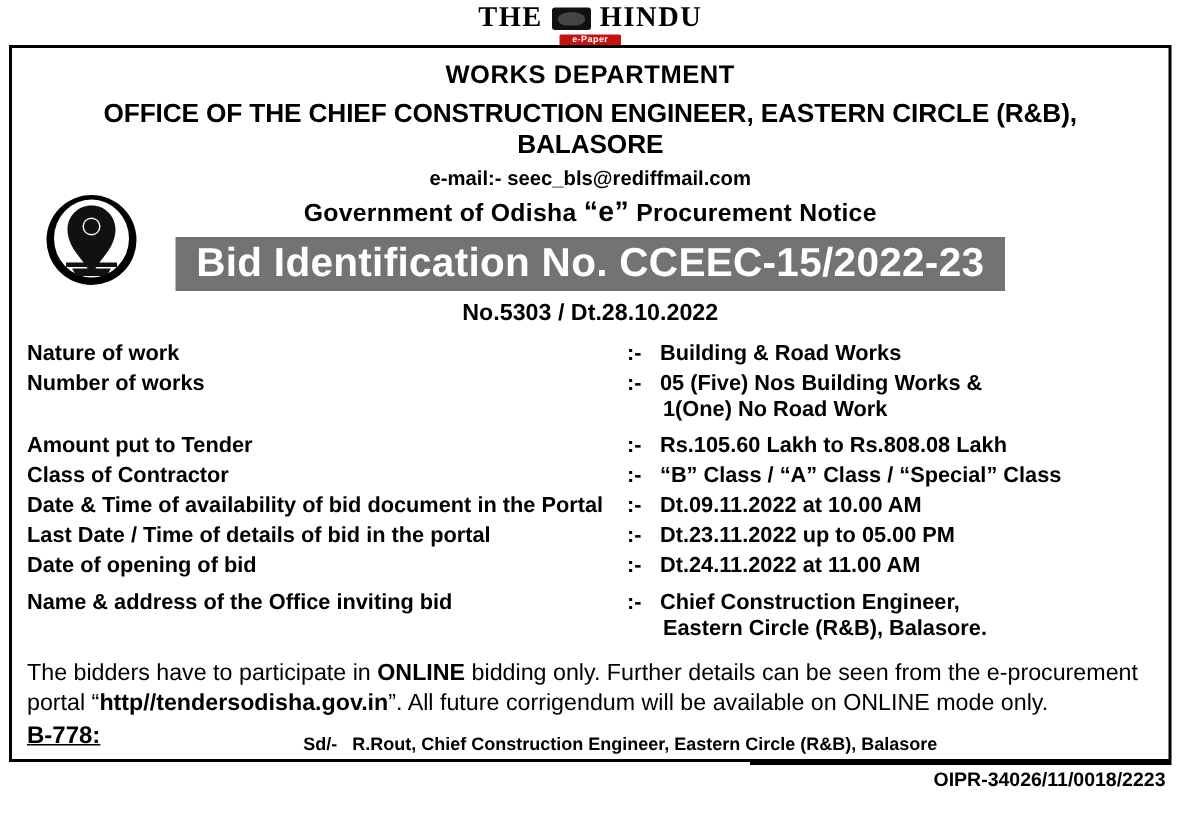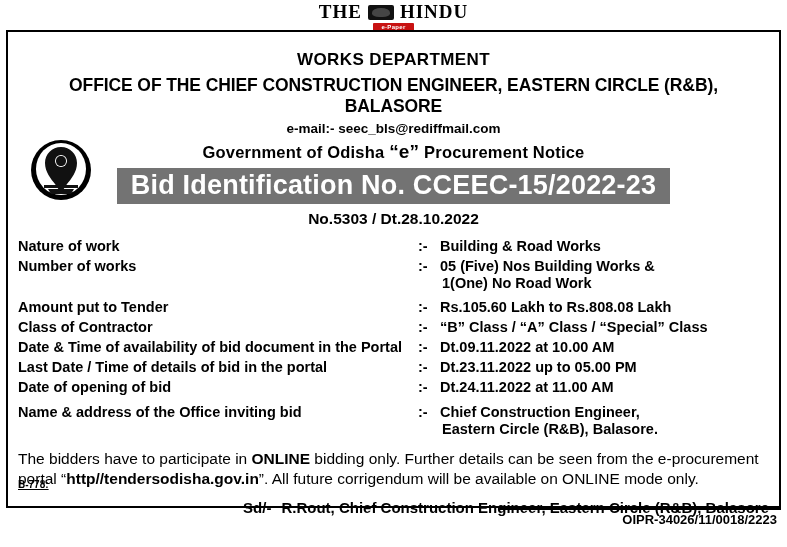--- a/index.html
+++ b/index.html
@@ -79,21 +79,21 @@
     border: 2px solid #000;
     box-sizing: border-box;
     padding: 6px 10px 0 10px;
   }
 
   .dept-title {
     text-align: center;
     font-size: 17px;
     font-weight: bold;
     letter-spacing: .4px;
-    margin-top: 12px;
+    margin-top: 2px;
   }
   .office-title {
     text-align: center;
     font-size: 17.5px;
     font-weight: bold;
     margin-top: 5px;
     letter-spacing: -0.1px;
   }
   .email-line {
     text-align: center;
@@ -165,32 +165,32 @@
   .para {
     margin-top: 10px;
     font-size: 15.5px;
     line-height: 20px;
     font-family: "Liberation Sans", sans-serif;
   }
   .para b { font-weight: bold; }
 
   .signline {
     margin-top: 10px;
-    font-size: 15px;
-    font-weight: bold;
-    text-align: right;
+    font-size: 12px;
+    font-weight: bold;
+    text-align: center;
     padding-left: 40px;
   }
   .signline .sd { font-weight: bold; margin-right: 10px; }
 
   .bcode {
     position: absolute;
     left: 10px;
-    bottom: 16px;
-    font-size: 10px;
+    bottom: 6px;
+    font-size: 16px;
     font-weight: bold;
     text-decoration: underline;
   }
 
   .oipr {
     position: absolute;
     left: 500px;
     top: 508px;
     width: 281px;
     text-align: right;

